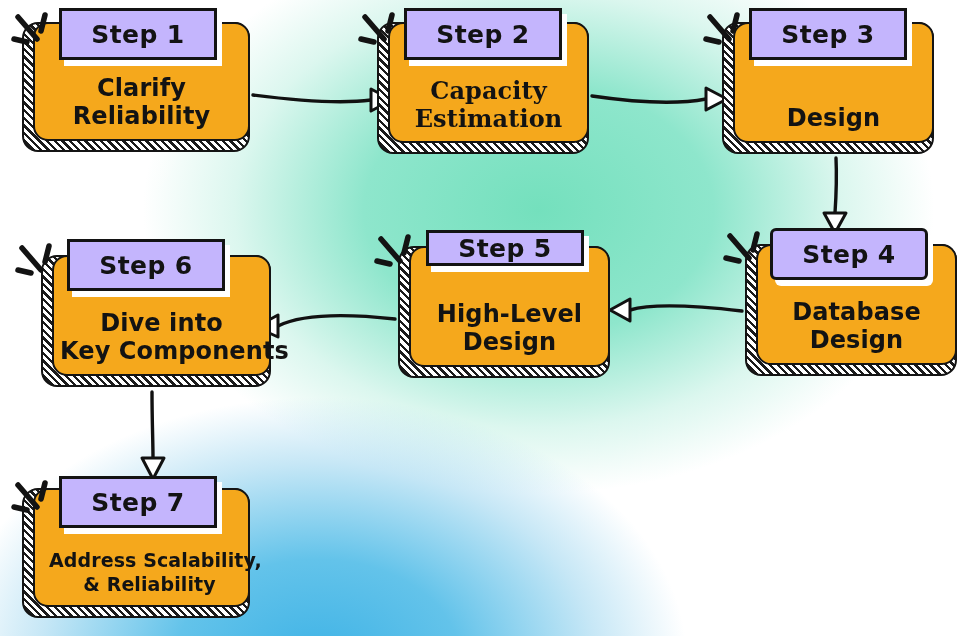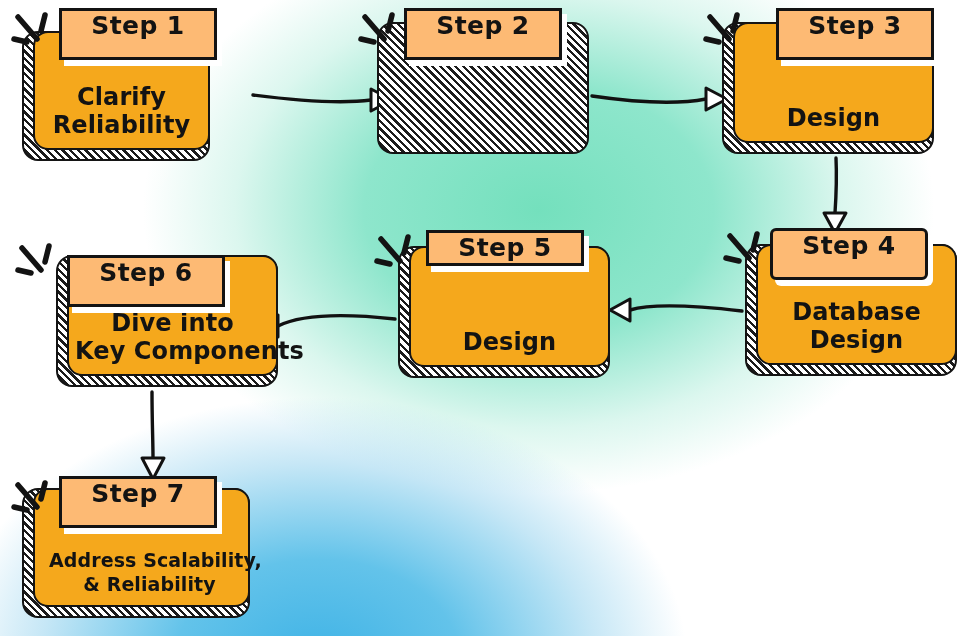--- a/index.html
+++ b/index.html
@@ -112,24 +112,25 @@
   .card-body-text.small {
     font-size: 19px;
     line-height: 1.26;
     margin-left: 16px;
   }
   .txt-line { display: block; white-space: nowrap; }
 
   
   .step-tab {
     position: absolute;
-    background: #fdba74;
+    background: #c4b5fd;
     border: 3px solid #131313;
     box-sizing: border-box;
     display: flex;
+    align-items: center;
     justify-content: center;
     box-shadow: 5px 6px 0 0 #ffffff;
     z-index: 4;
   }
   .step-tab-label {
     font-family: "DejaVu Sans", sans-serif;
     font-weight: 700;
     font-size: 25px;
     color: #131313;
     letter-spacing: 0.4px;
@@ -196,61 +197,67 @@
   </svg>
 
   <div id="cards-root">
       <svg class="sparkle" viewBox="0 0 46 44" style="left: 10px; top: 9px;">
     <g stroke="#131313" stroke-width="5.5" stroke-linecap="round" fill="none">
       <line x1="8" y1="8" x2="27" y2="30"></line>
       <line x1="35" y1="6" x2="31" y2="22"></line>
       <line x1="4" y1="30" x2="17" y2="33"></line>
     </g>
   </svg>
-      <div class="step-card" style="left: 22px; top: 31px; width: 188px; height: 130px;">
+      <div class="step-card" style="left: 22px; top: 22px; width: 228px; height: 130px;">
     <div class="card-hatch"></div>
     <div class="card-face">
       <div class="card-body-text rounded">
             <span class="txt-line">Clarify</span>
             <span class="txt-line">Reliability</span>
           </div>
     </div>
   </div>
       <div class="step-tab" style="left: 59px; top: 8px; width: 158px; height: 52px;">
     <span class="step-tab-label">Step 1</span>
   </div>
       <svg class="sparkle" viewBox="0 0 46 44" style="left: 357px; top: 9px;">
     <g stroke="#131313" stroke-width="5.5" stroke-linecap="round" fill="none">
       <line x1="8" y1="8" x2="27" y2="30"></line>
       <line x1="35" y1="6" x2="31" y2="22"></line>
       <line x1="4" y1="30" x2="17" y2="33"></line>
     </g>
   </svg>
       <div class="step-card" style="left: 377px; top: 22px; width: 212px; height: 132px;">
     <div class="card-hatch"></div>
+    <div class="card-face">
+      <div class="card-body-text serif">
+            <span class="txt-line">Capacity</span>
+            <span class="txt-line">Estimation</span>
+          </div>
+    </div>
   </div>
       <div class="step-tab" style="left: 404px; top: 8px; width: 158px; height: 52px;">
     <span class="step-tab-label">Step 2</span>
   </div>
       <svg class="sparkle" viewBox="0 0 46 44" style="left: 702px; top: 9px;">
     <g stroke="#131313" stroke-width="5.5" stroke-linecap="round" fill="none">
       <line x1="8" y1="8" x2="27" y2="30"></line>
       <line x1="35" y1="6" x2="31" y2="22"></line>
       <line x1="4" y1="30" x2="17" y2="33"></line>
     </g>
   </svg>
       <div class="step-card" style="left: 722px; top: 22px; width: 212px; height: 132px;">
     <div class="card-hatch"></div>
     <div class="card-face">
       <div class="card-body-text rounded">
             <span class="txt-line">Design</span>
           </div>
     </div>
   </div>
-      <div class="step-tab" style="left: 749px; top: 8px; width: 158px; height: 52px; margin-left: 27px;">
+      <div class="step-tab" style="left: 749px; top: 8px; width: 158px; height: 52px;">
     <span class="step-tab-label">Step 3</span>
   </div>
       <svg class="sparkle" viewBox="0 0 46 44" style="left: 722px; top: 228px;">
     <g stroke="#131313" stroke-width="5.5" stroke-linecap="round" fill="none">
       <line x1="8" y1="8" x2="27" y2="30"></line>
       <line x1="35" y1="6" x2="31" y2="22"></line>
       <line x1="4" y1="30" x2="17" y2="33"></line>
     </g>
   </svg>
       <div class="step-card" style="left: 745px; top: 244px; width: 212px; height: 132px;">
@@ -269,44 +276,45 @@
     <g stroke="#131313" stroke-width="5.5" stroke-linecap="round" fill="none">
       <line x1="8" y1="8" x2="27" y2="30"></line>
       <line x1="35" y1="6" x2="31" y2="22"></line>
       <line x1="4" y1="30" x2="17" y2="33"></line>
     </g>
   </svg>
       <div class="step-card" style="left: 398px; top: 246px; width: 212px; height: 132px;">
     <div class="card-hatch"></div>
     <div class="card-face">
       <div class="card-body-text rounded">
+            <span class="txt-line">High-Level</span>
             <span class="txt-line">Design</span>
           </div>
     </div>
   </div>
       <div class="step-tab" style="left: 426px; top: 230px; width: 158px; height: 36px;">
     <span class="step-tab-label">Step 5</span>
   </div>
       <svg class="sparkle" viewBox="0 0 46 44" style="left: 14px; top: 240px;">
     <g stroke="#131313" stroke-width="5.5" stroke-linecap="round" fill="none">
       <line x1="8" y1="8" x2="27" y2="30"></line>
       <line x1="35" y1="6" x2="31" y2="22"></line>
       <line x1="4" y1="30" x2="17" y2="33"></line>
     </g>
   </svg>
-      <div class="step-card" style="left: 56px; top: 255px; width: 222px; height: 132px;">
+      <div class="step-card" style="left: 41px; top: 255px; width: 222px; height: 132px; padding-left: 8px;">
     <div class="card-hatch"></div>
     <div class="card-face">
       <div class="card-body-text rounded">
             <span class="txt-line">Dive into</span>
             <span class="txt-line">Key Components</span>
           </div>
     </div>
   </div>
-      <div class="step-tab" style="left: 67px; top: 255px; width: 158px; height: 52px;">
+      <div class="step-tab" style="left: 67px; top: 239px; width: 158px; height: 52px;">
     <span class="step-tab-label">Step 6</span>
   </div>
       <svg class="sparkle" viewBox="0 0 46 44" style="left: 10px; top: 477px;">
     <g stroke="#131313" stroke-width="5.5" stroke-linecap="round" fill="none">
       <line x1="8" y1="8" x2="27" y2="30"></line>
       <line x1="35" y1="6" x2="31" y2="22"></line>
       <line x1="4" y1="30" x2="17" y2="33"></line>
     </g>
   </svg>
       <div class="step-card" style="left: 22px; top: 488px; width: 228px; height: 130px;">

